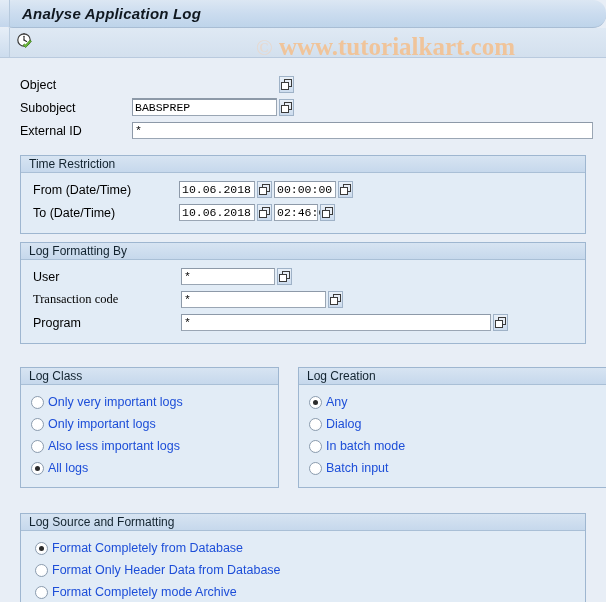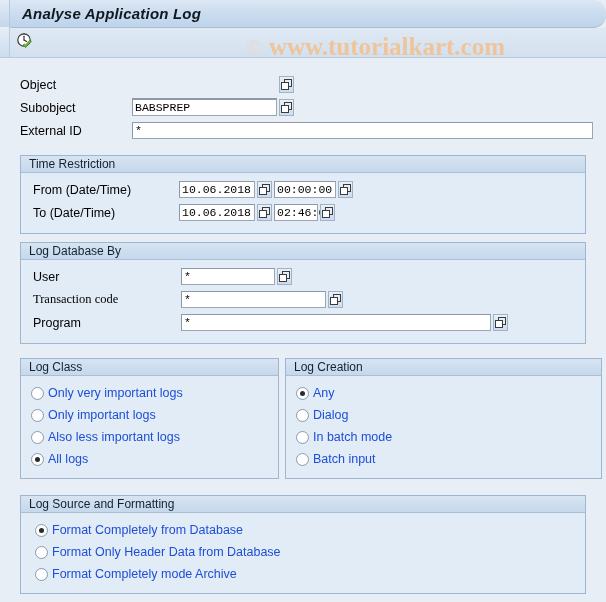--- a/index.html
+++ b/index.html
@@ -66,21 +66,21 @@
     margin-left: 3px;
     display: flex;
     align-items: center;
     justify-content: center;
     cursor: pointer;
   }
 
   
   #watermark {
     position: absolute;
-    left: 246px;
+    left: 256px;
     top: 33px;
     font-family: "Liberation Serif", serif;
     font-size: 25px;
     font-weight: bold;
     color: #f0c49a;
     white-space: nowrap;
     pointer-events: none;
     z-index: 5;
   }
   #watermark .c-mark {
@@ -197,22 +197,22 @@
   }
   .radio-label {
     font-size: 12.5px;
     color: #1d4ed8;
     cursor: pointer;
   }
 
   
   .two-col {
     display: flex;
-    gap: 6px;
-    margin: 6px 12px;
+    gap: 19px;
+    margin: 15px 12px;
   }
   .two-col > .group {
     margin: 0;
   }
   .col-left { width: 259px; flex: 0 0 259px; }
   .col-right { width: 317px; flex: 0 0 317px; }
 
   .spacer-6 { height: 6px; }
   .spacer-8 { height: 8px; }
   .spacer-10 { height: 10px; }
@@ -319,21 +319,21 @@
           </svg>
         </div>
       </div>
 
     </div>
   </div>
 
   <div class="spacer-8"></div>
 
   <div class="group">
-    <div class="group-title">Log Database By</div>
+    <div class="group-title">Log Formatting By</div>
     <div class="group-body">
 
       <div class="field-row">
         <div class="field-label" style="width:148px;flex:0 0 148px;">User</div>
         <div class="inp" style="width:94px;"><span>*</span></div>
         <div class="f4">
           <svg width="11" height="11" viewBox="0 0 11 11">
             <rect x="3.5" y="0.5" width="7" height="7" fill="#e8eef6" stroke="#3a3a3a" stroke-width="1"></rect>
             <rect x="0.5" y="3.5" width="7" height="7" fill="#ffffff" stroke="#3a3a3a" stroke-width="1"></rect>
           </svg>

